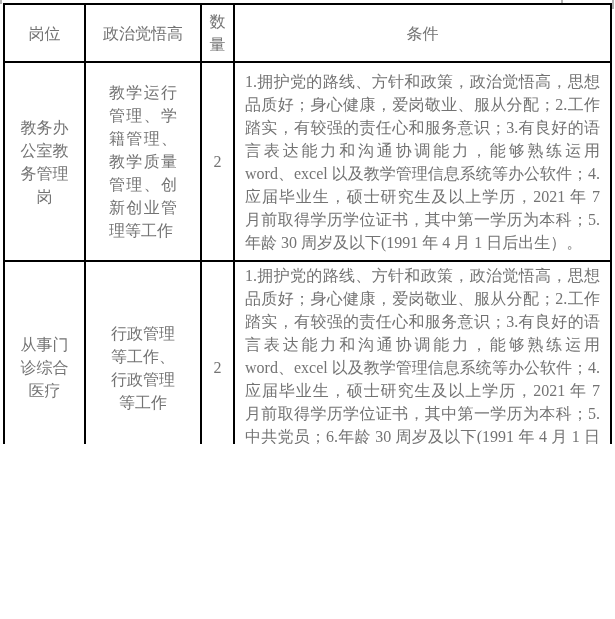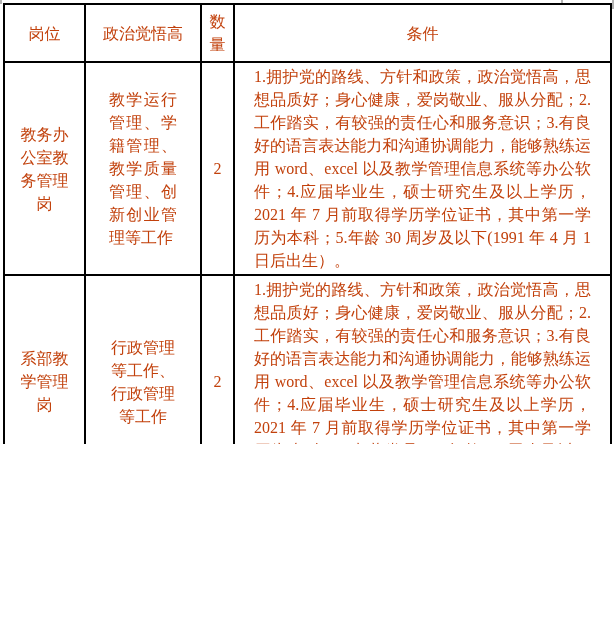--- a/index.html
+++ b/index.html
@@ -7,21 +7,21 @@
     padding: 0;
     background: #ffffff;
   }
   .stage {
     position: relative;
     width: 615px;
     height: 444px;
     background: #ffffff;
     overflow: hidden;
     font-family: "Liberation Serif", "DejaVu Serif", serif;
-    color: #c2410c;
+    color: #737373;
   }
   table.recruit {
     position: absolute;
     left: 3px;
     top: 3px;
     width: 607px;
     border-collapse: collapse;
     table-layout: fixed;
   }
   .recruit th, .recruit td {
@@ -51,21 +51,21 @@
   }
   td.col-duties.justified {
     text-align: justify;
   }
   td.col-count {
     text-align: center;
     padding: 2px 2px;
   }
   td.col-cond {
     text-align: justify;
-    padding: 2px 19px;
+    padding: 2px 10px;
   }
   
   .artifact {
     position: absolute;
     background: #b5b5b5;
   }
   .artifact.a1 { left: 0px;   top: 0px; width: 2px; height: 4px; }
   .artifact.a2 { left: 561px; top: 0px; width: 2px; height: 3px; }
   .artifact.a3 { left: 612px; top: 0px; width: 2px; height: 9px; }
 </style>
@@ -94,20 +94,20 @@
       </tr>
     </thead>
     <tbody>
       <tr class="row-1">
         <td class="col-pos">教务办公室教务管理岗</td>
         <td class="col-duties justified">教学运行管理、学籍管理、教学质量管理、创新创业管理等工作</td>
         <td class="col-count">2</td>
         <td class="col-cond">1.拥护党的路线、方针和政策，政治觉悟高，思想品质好；身心健康，爱岗敬业、服从分配；2.工作踏实，有较强的责任心和服务意识；3.有良好的语言表达能力和沟通协调能力，能够熟练运用 word、excel 以及教学管理信息系统等办公软件；4.应届毕业生，硕士研究生及以上学历，2021 年 7 月前取得学历学位证书，其中第一学历为本科；5.年龄 30 周岁及以下(1991 年 4 月 1 日后出生）。</td>
       </tr>
       <tr class="row-2">
-        <td class="col-pos">系部教学管理岗</td>
+        <td class="col-pos">从事门诊综合医疗</td>
         <td class="col-duties">行政管理等工作、行政管理等工作</td>
         <td class="col-count">2</td>
         <td class="col-cond">1.拥护党的路线、方针和政策，政治觉悟高，思想品质好；身心健康，爱岗敬业、服从分配；2.工作踏实，有较强的责任心和服务意识；3.有良好的语言表达能力和沟通协调能力，能够熟练运用 word、excel 以及教学管理信息系统等办公软件；4.应届毕业生，硕士研究生及以上学历，2021 年 7 月前取得学历学位证书，其中第一学历为本科；5.中共党员；6.年龄 30 周岁及以下(1991 年 4 月 1 日后出生）。</td>
       </tr>
     </tbody>
   </table>
 </div>
 
 </body></html>

